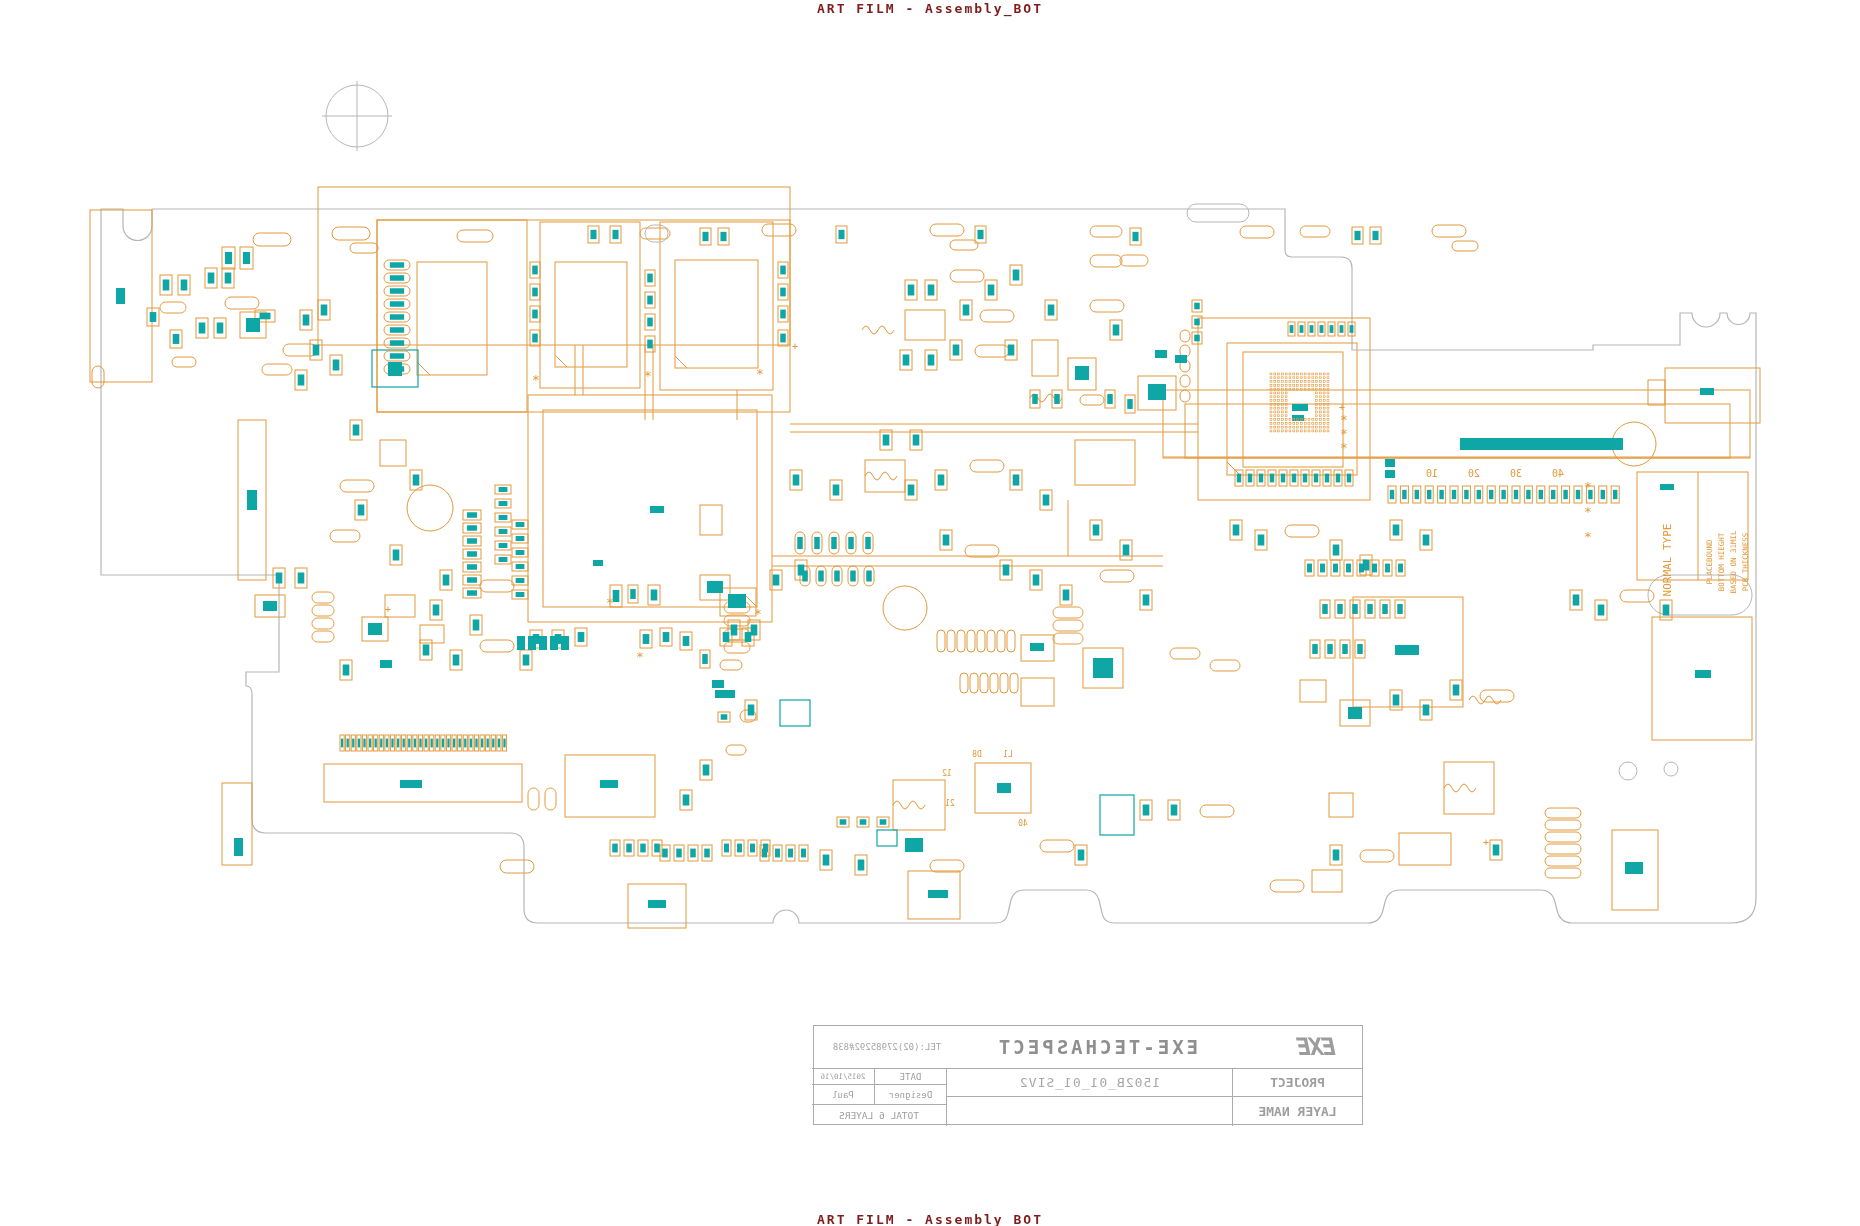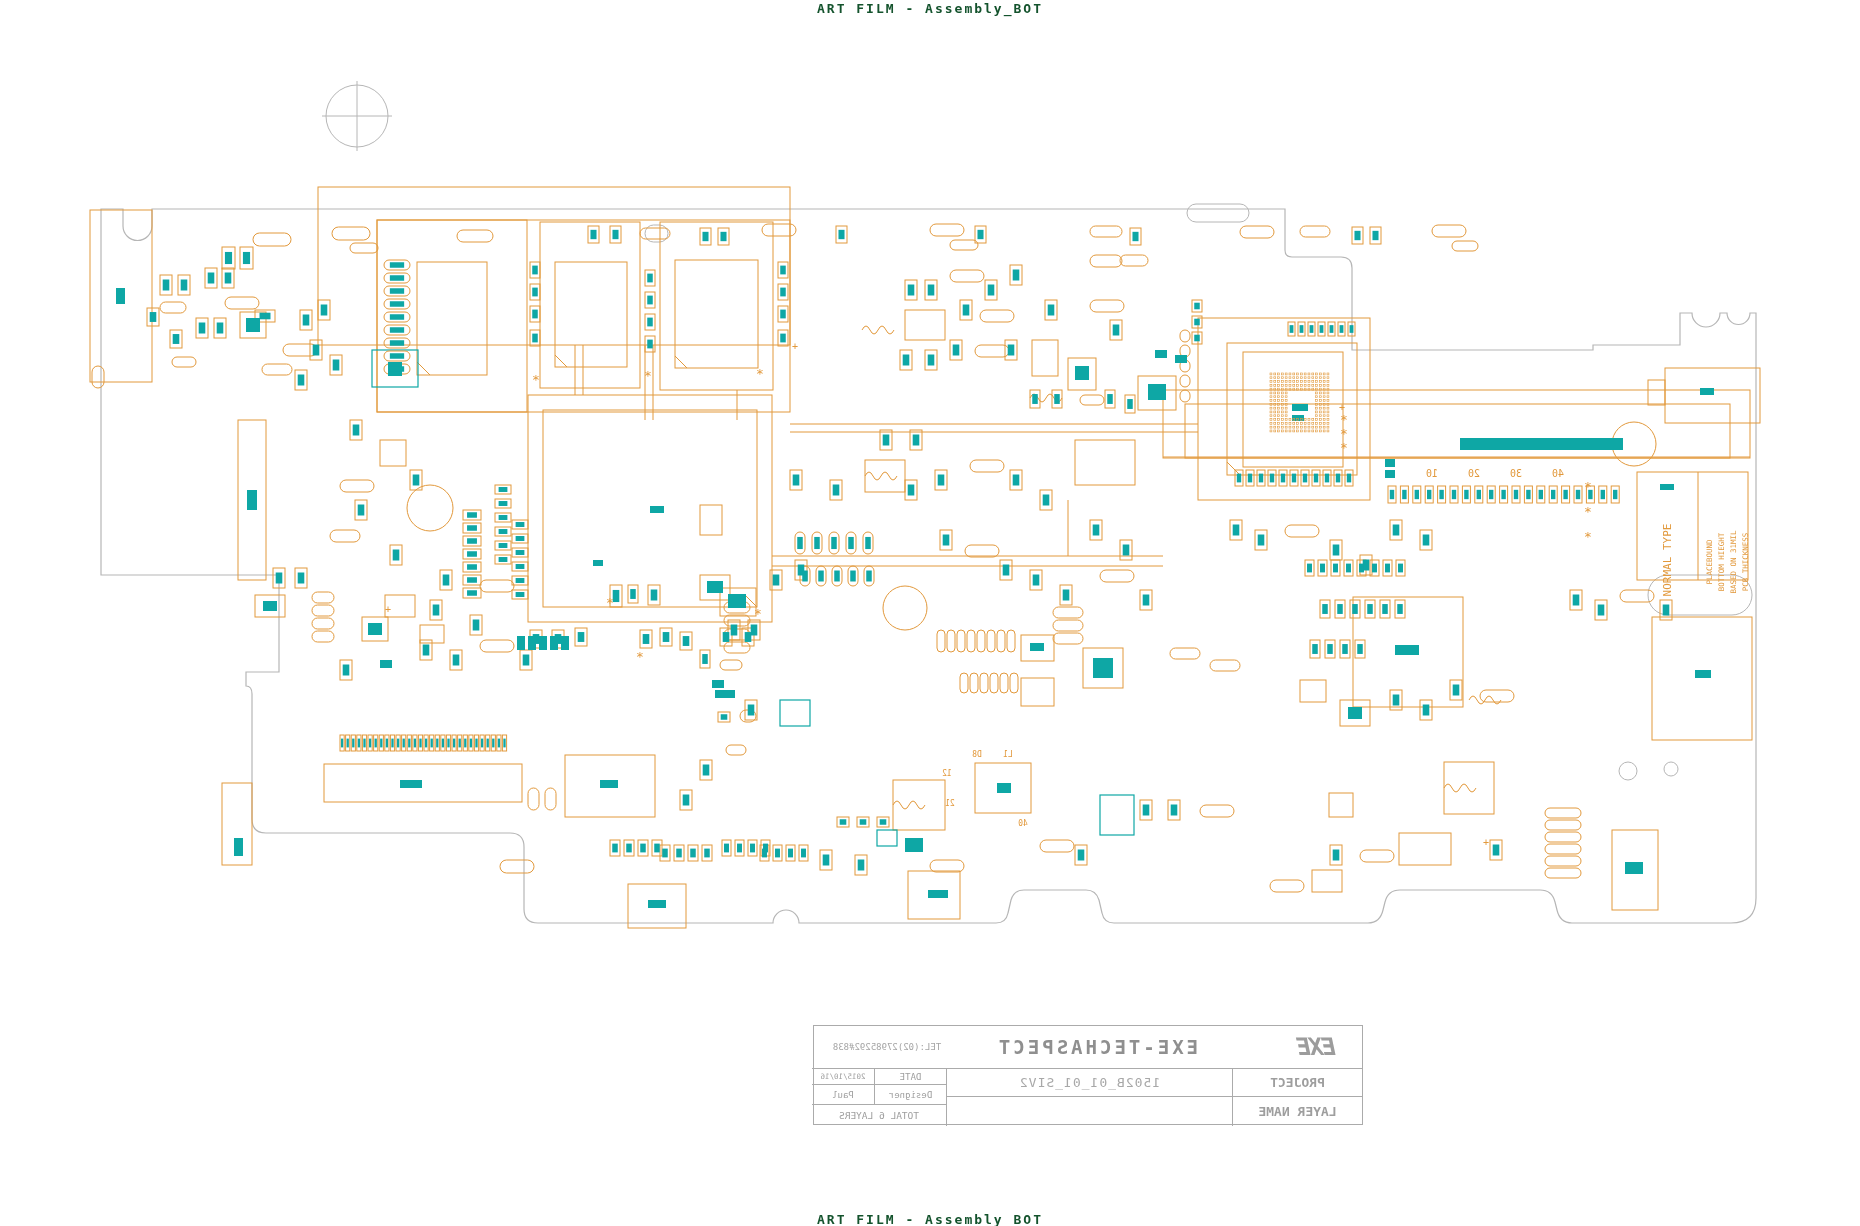--- a/index.html
+++ b/index.html
@@ -1,18 +1,18 @@
 <!DOCTYPE html>
 <html><head>
 <meta charset="utf-8">
 <style>
   html,body{margin:0;padding:0;background:#ffffff;}
   #stage{position:relative;width:1860px;height:1226px;background:#fff;overflow:hidden;
          font-family:"DejaVu Sans Mono",monospace;}
-  .film-title{position:absolute;left:0;width:100%;text-align:center;color:#14532d;
+  .film-title{position:absolute;left:0;width:100%;text-align:center;color:#7f1d1d;
               font-size:13px;font-weight:bold;letter-spacing:2px;}
   #board-svg{position:absolute;left:0;top:0;}
   
   #tblock{position:absolute;left:813px;top:1025px;width:550px;height:100px;
           transform:scaleX(-1);border:1px solid #ababab;color:#9e9e9e;box-sizing:border-box;}
   #tblock .cell{position:absolute;box-sizing:border-box;display:flex;align-items:center;justify-content:center;
                 font-family:"DejaVu Sans Mono",monospace;white-space:nowrap;overflow:hidden;}
   #tb-logo{left:10px;top:2px;width:70px;height:38px;font-size:24px;font-weight:bold;
            transform:skewX(-12deg);letter-spacing:-2px;color:#9c9c9c;}
   #tb-company{left:120px;top:0px;width:290px;height:42px;font-size:19px;font-weight:bold;letter-spacing:3px;color:#8f8f8f;}

